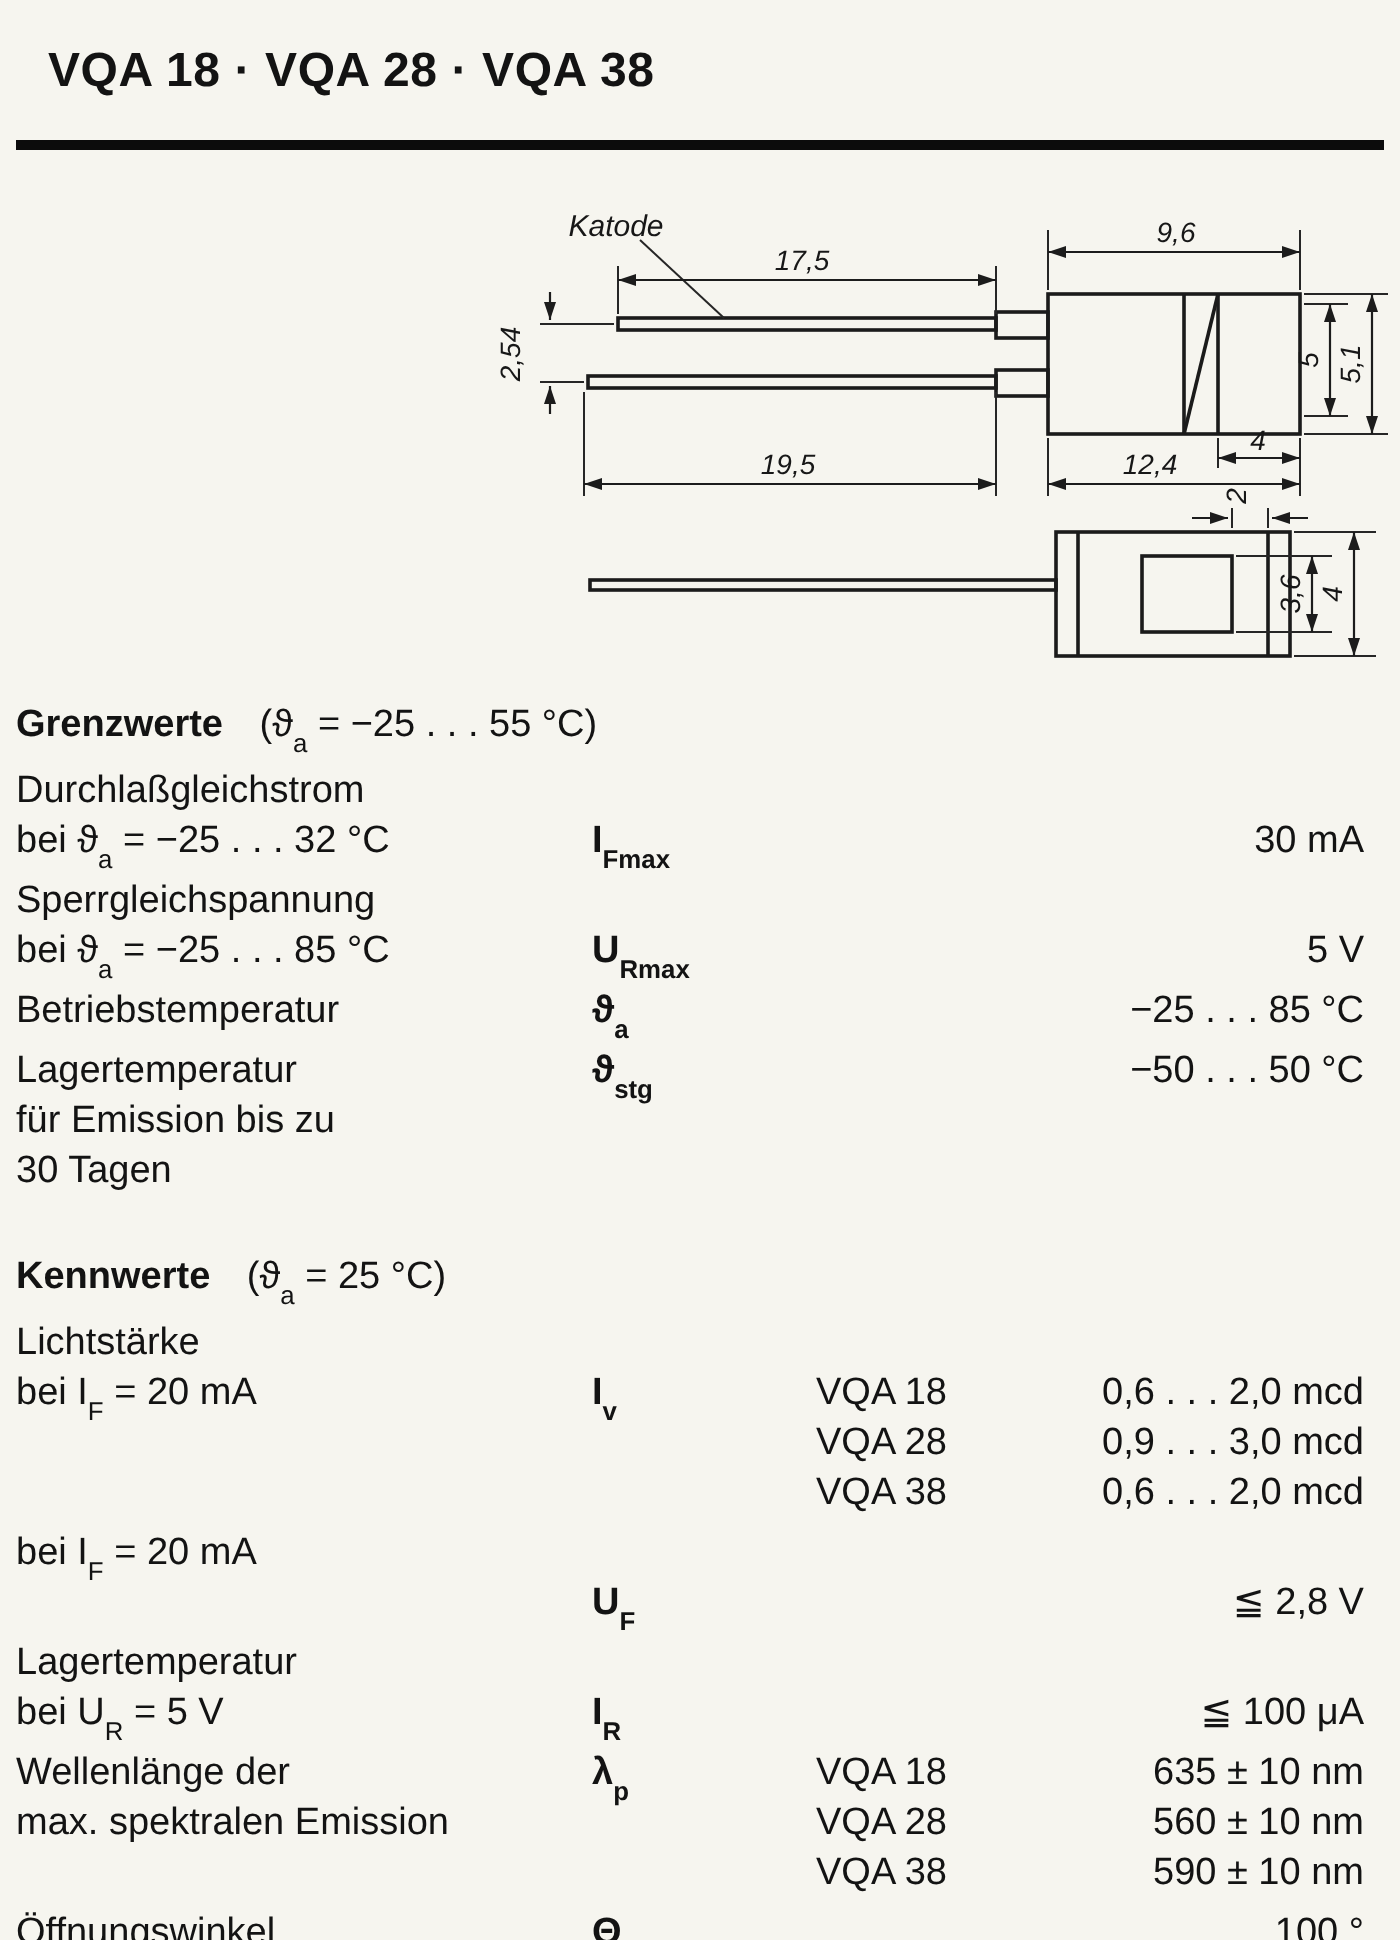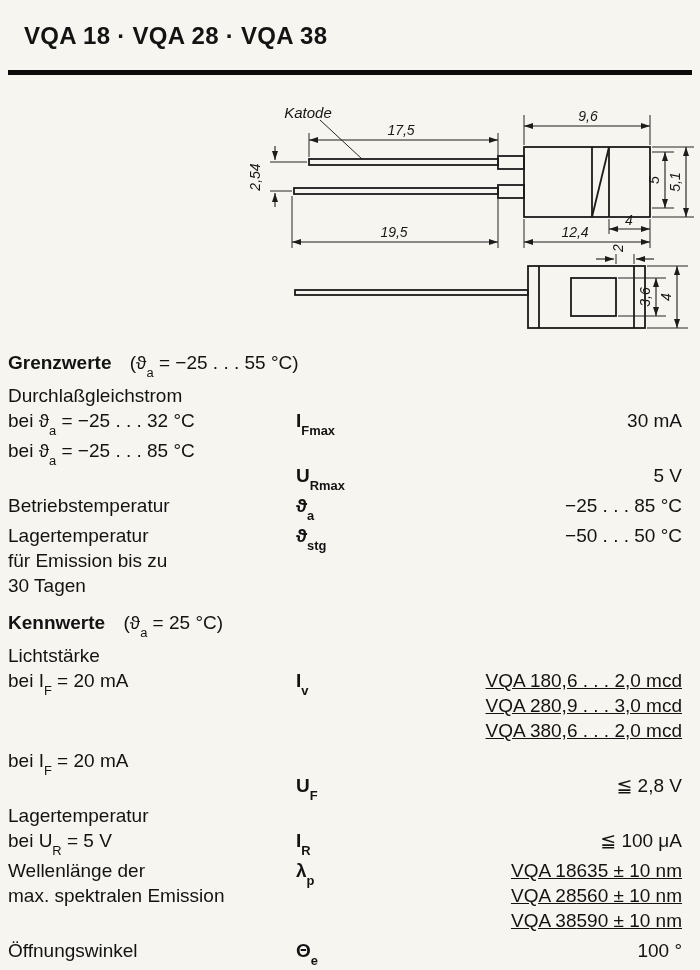--- a/index.html
+++ b/index.html
@@ -9,28 +9,28 @@
     font-family:"Liberation Sans",sans-serif;
   }
   .page{padding:6px 8px 0;}
   .title{font-size:24px;font-weight:700;letter-spacing:.3px;margin:16px;}
   .rule{height:5px;background:#0c0c0c;margin-top:20px;}
   .drawing{margin:13px 0 0;}
   svg{display:block;}
   svg text{font-family:"Liberation Sans",sans-serif;font-style:italic;fill:#171717;}
   .spec{margin-top:10px;font-size:19px;line-height:25px;}
   .sec-head{margin-bottom:8px;}
-  .sec-head.k{margin-top:12px;}
+  .sec-head.k{margin-top:28px;}
   .sh-title{font-weight:700;margin-right:13px;}
   .row{display:grid;grid-template-columns:288px 112px 1fr;margin-bottom:5px;}
   .c{min-width:0;}
   .sym{font-weight:700;}
   .al2{padding-top:25px;}
   .val{text-align:right;padding-right:10px;white-space:nowrap;}
-  .varcol .vr{display:flex;justify-content:flex-end;padding-right:10px;white-space:nowrap;text-decoration:underline;}
+  .varcol .vr{display:flex;justify-content:space-between;padding-right:10px;white-space:nowrap;}
   sub.sb{font-size:68%;position:relative;top:.28em;line-height:0;}
 </style>
 </head>
 <body>
 
 <div class="page">
 
   <h1 class="title">VQA 18 · VQA 28 · VQA 38</h1>
   <div class="rule"></div>
 
@@ -133,20 +133,21 @@
       <div class="c lbl">
         <div class="ln"><span>Durchlaßgleichstrom</span></div>
         <div class="ln"><span>bei ϑ</span><sub class="sb">a</sub><span> = −25 . . . 32 °C</span></div>
       </div>
       <div class="c sym al2"><span>I</span><sub class="sb">Fmax</sub></div>
       <div class="c val al2">30 mA</div>
     </div>
 
     <div class="row">
       <div class="c lbl">
+        <div class="ln"><span>Sperrgleichspannung</span></div>
         <div class="ln"><span>bei ϑ</span><sub class="sb">a</sub><span> = −25 . . . 85 °C</span></div>
       </div>
       <div class="c sym al2"><span>U</span><sub class="sb">Rmax</sub></div>
       <div class="c val al2">5 V</div>
     </div>
 
     <div class="row">
       <div class="c lbl">
         <div class="ln"><span>Betriebstemperatur</span></div>
       </div>

